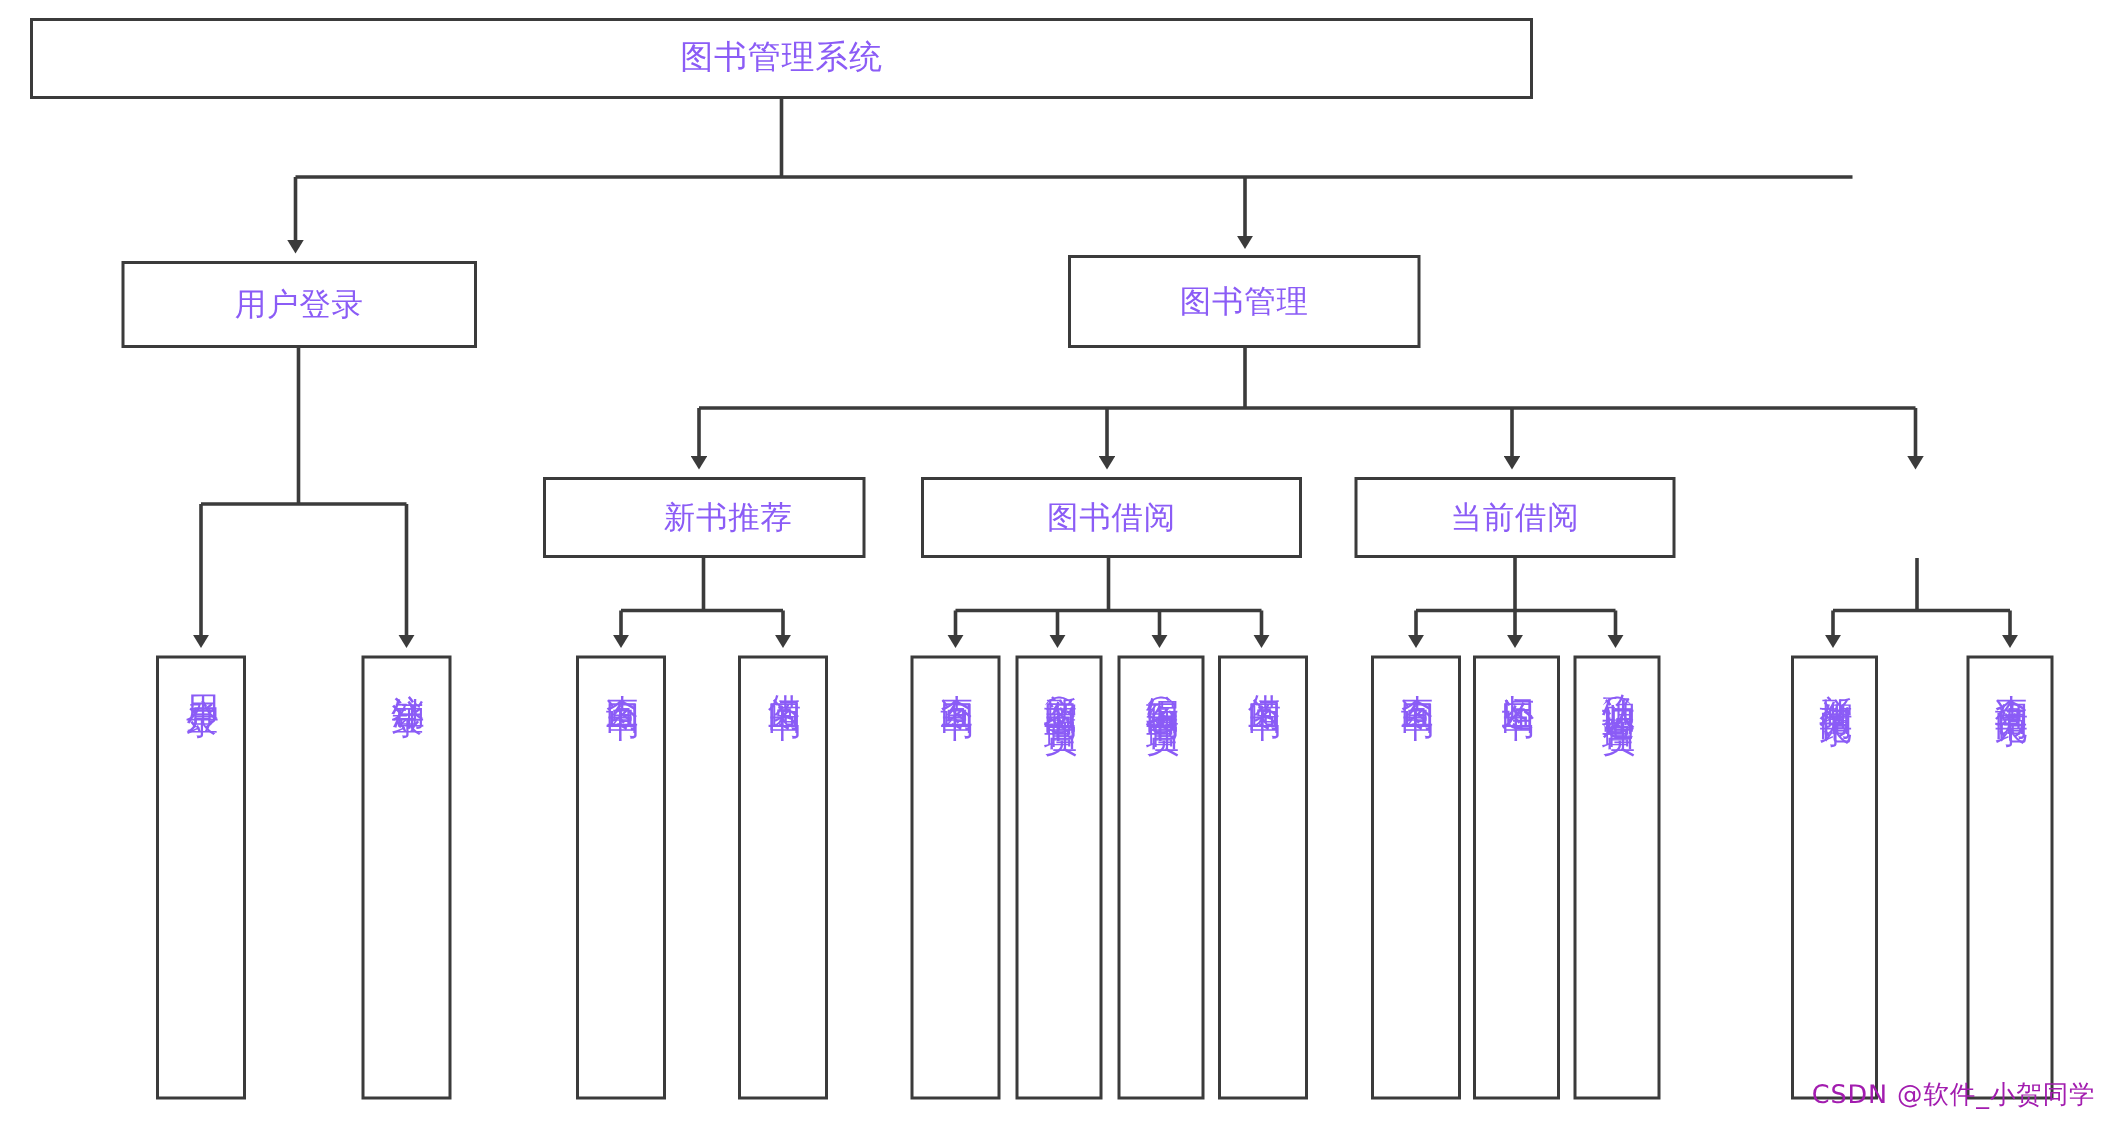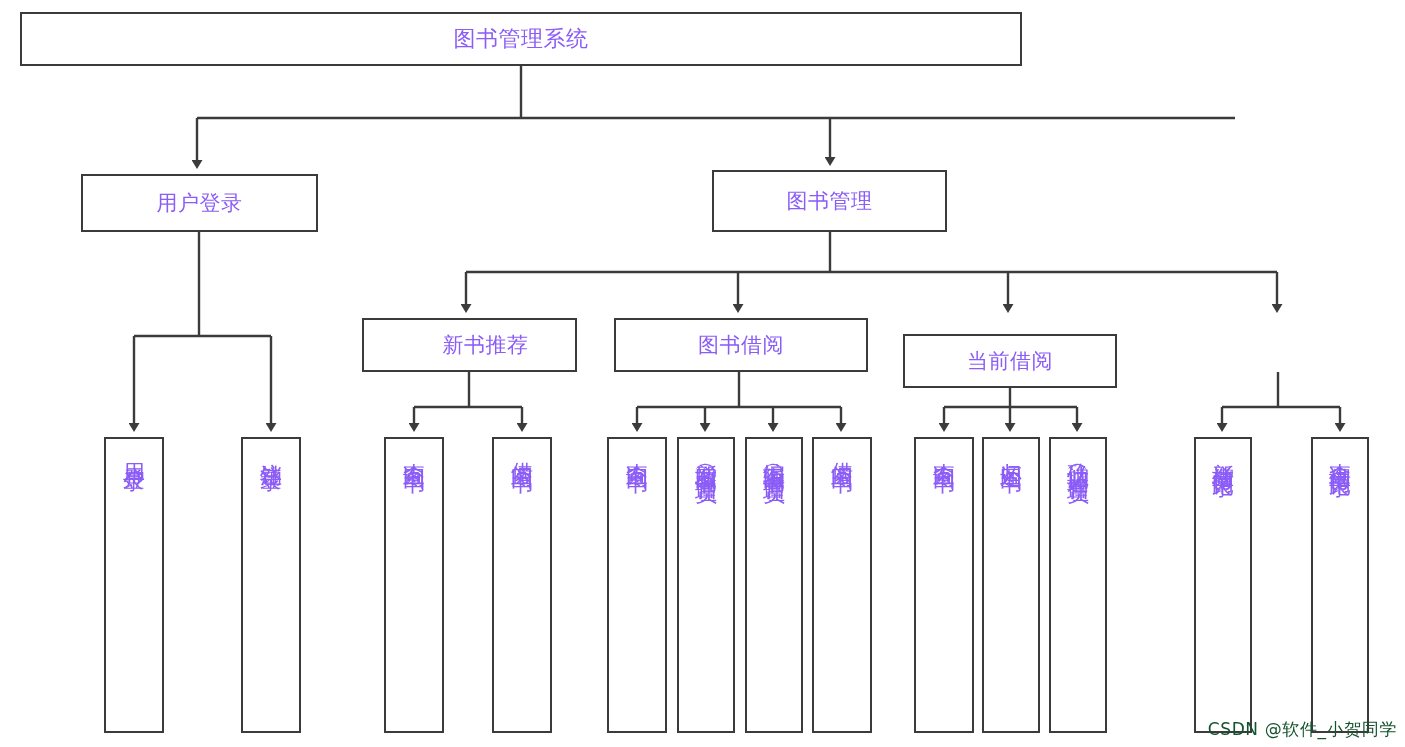--- a/index.html
+++ b/index.html
@@ -46,21 +46,21 @@
     font-size:22px;
     letter-spacing:3px;
     line-height:1.0;
     white-space:nowrap;
   }
   .watermark{
     position:absolute;
     right:8px;
     bottom:6px;
     font-size:17px;
-    color:#14532d;
+    color:#a21caf;
     letter-spacing:0.6px;
     white-space:nowrap;
     user-select:none;
   }
 </style>
 </head>
 <body>
 
 <div id="diagram-root">
 
@@ -128,21 +128,21 @@
   </div>
 
   <div class="node horiz" style="left:362px;top:318px;width:215px;height:54px;padding-left:32px;">
     <span class="lbl">新书推荐</span>
   </div>
 
   <div class="node horiz" style="left:614px;top:318px;width:254px;height:54px;justify-content:center;">
     <span class="lbl">图书借阅</span>
   </div>
 
-  <div class="node horiz" style="left:903px;top:318px;width:214px;height:54px;margin-top:16px;">
+  <div class="node horiz" style="left:903px;top:318px;width:214px;height:54px;">
     <span class="lbl">当前借阅</span>
   </div>
 
 
   <div class="node vert" style="left:104px;top:437px;width:60px;height:296px;">
     <span class="lbl">用户登录</span>
   </div>
 
   <div class="node vert" style="left:241px;top:437px;width:60px;height:296px;">
     <span class="lbl">注销登录</span>

